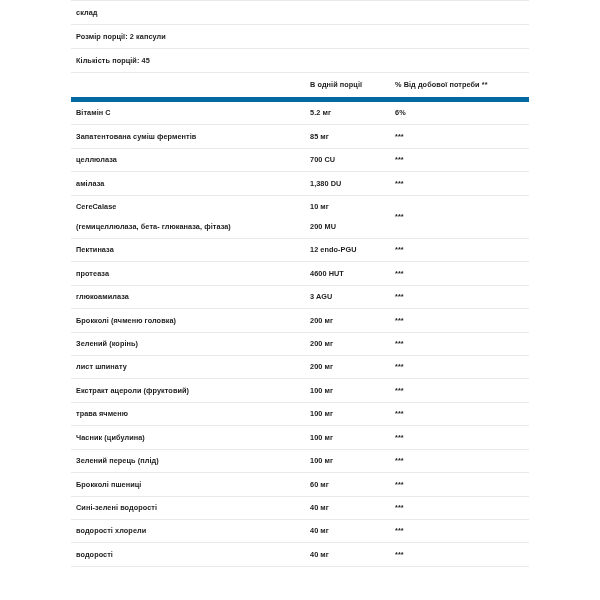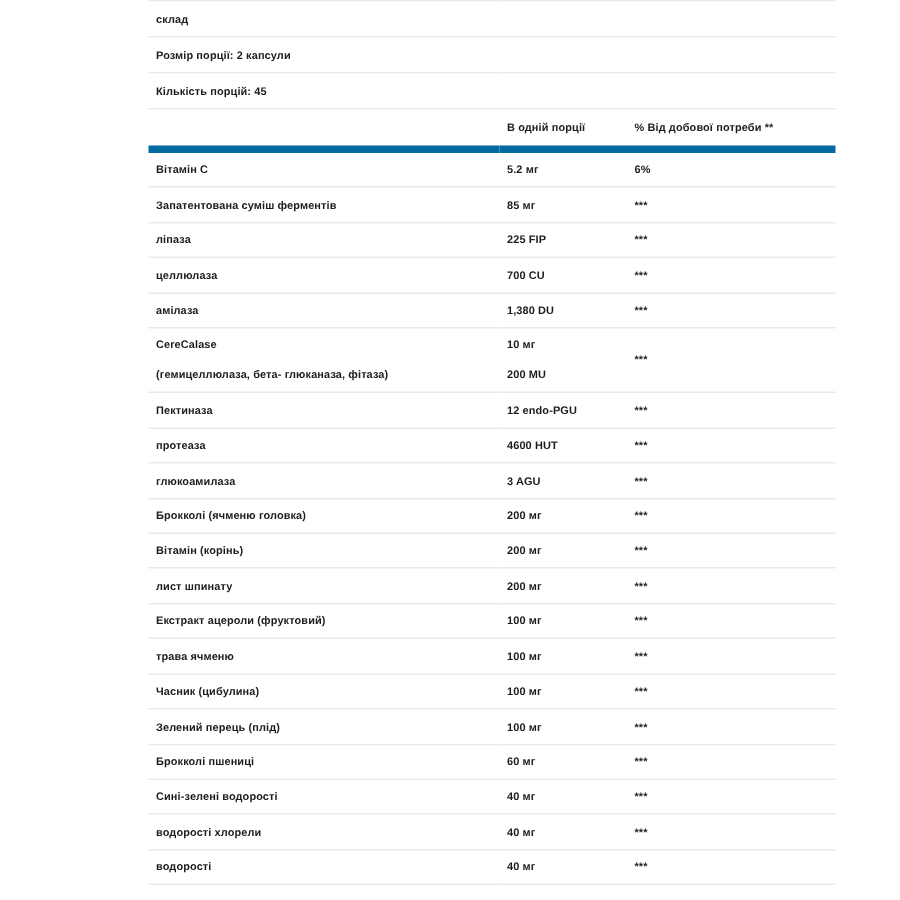--- a/index.html
+++ b/index.html
@@ -15,21 +15,20 @@
     font-family: "Liberation Sans", "DejaVu Sans", sans-serif;
     color: #1c1c1c;
     -webkit-font-smoothing: antialiased;
   }
 
   .page {
     width: 492px;
     height: 600px;
     box-sizing: border-box;
     padding: 0;
-    margin-left: 28px;
   }
 
   .facts-table {
     width: 458px;
     margin-left: 71px;
     border-collapse: collapse;
     table-layout: fixed;
     font-size: 7.3px;
     line-height: 1.35;
   }
@@ -115,25 +114,20 @@
         <td>5.2 мг</td>
         <td class="dots">6%</td>
       </tr>
 
       <tr>
         <td>Запатентована суміш ферментів</td>
         <td>85 мг</td>
         <td class="dots">***</td>
       </tr>
 
-      <tr>
-        <td>ліпаза</td>
-        <td>225 FIP</td>
-        <td class="dots">***</td>
-      </tr>
 
       <tr>
         <td>целлюлаза</td>
         <td>700 CU</td>
         <td class="dots">***</td>
       </tr>
 
       <tr>
         <td>амілаза</td>
         <td>1,380 DU</td>
@@ -170,21 +164,21 @@
         <td class="dots">***</td>
       </tr>
 
       <tr>
         <td>Брокколі (ячменю головка)</td>
         <td>200 мг</td>
         <td class="dots">***</td>
       </tr>
 
       <tr>
-        <td>Вітамін (корінь)</td>
+        <td>Зелений (корінь)</td>
         <td>200 мг</td>
         <td class="dots">***</td>
       </tr>
 
       <tr>
         <td>лист шпинату</td>
         <td>200 мг</td>
         <td class="dots">***</td>
       </tr>
 

